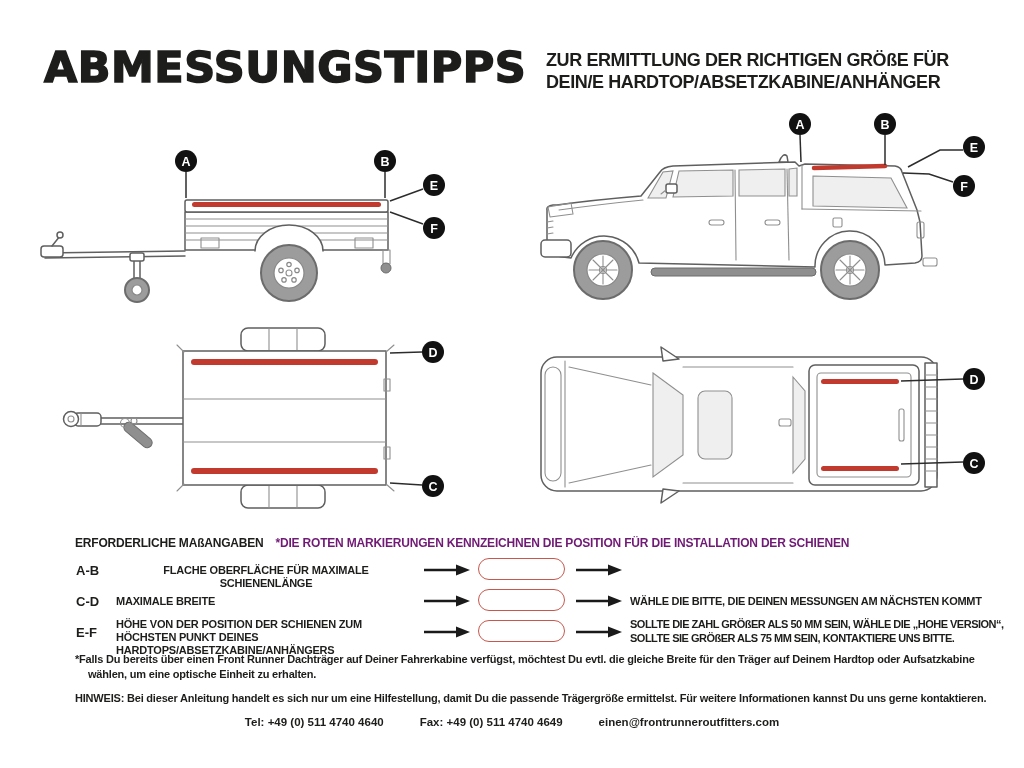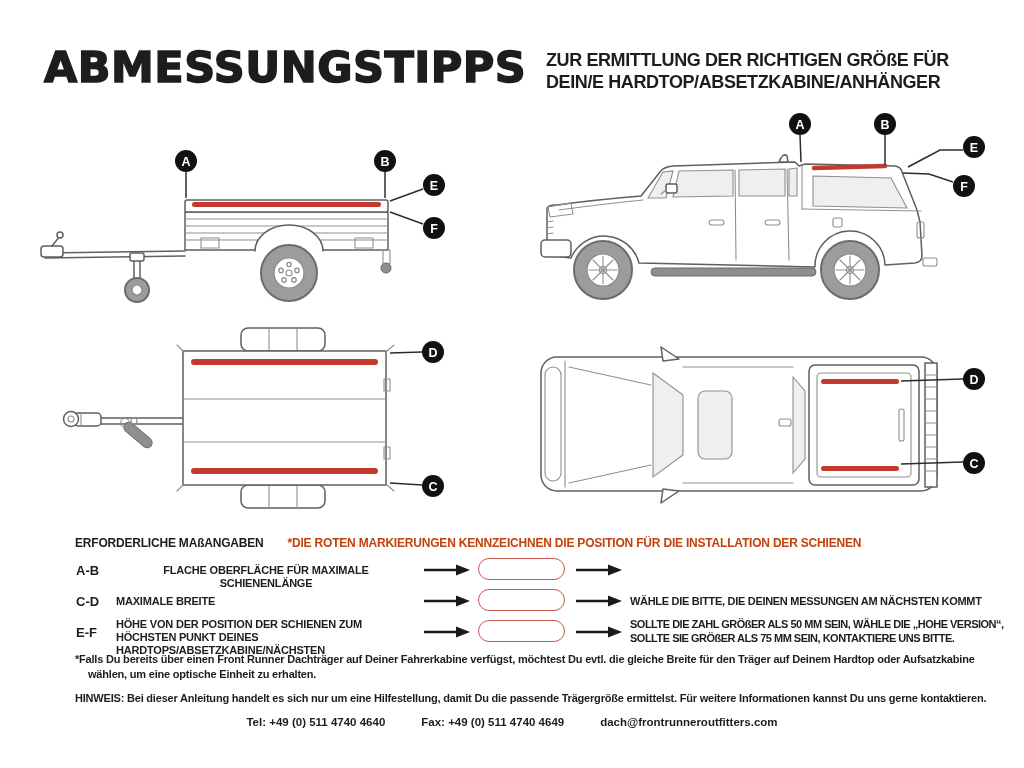--- a/index.html
+++ b/index.html
@@ -7,21 +7,21 @@
             font-family:"Liberation Sans",sans-serif; color:#1d1d1b; overflow:hidden; }
   .abs { position:absolute; }
 
   .title { position:absolute; left:44px; top:42px; margin:0;
            font-family:"DejaVu Sans",sans-serif; font-size:43px; font-weight:700;
            letter-spacing:0.5px; -webkit-text-stroke:1.5px #1d1d1b; }
   .subtitle { position:absolute; left:546px; top:50px; font-size:18px; line-height:21.5px;
               font-weight:700; letter-spacing:-0.4px; }
 
   .m-head { position:absolute; left:75px; top:536px; font-size:12px; font-weight:700; letter-spacing:-0.2px; }
-  .m-head .red-note { color:#c2410c; margin-left:24px; }
+  .m-head .red-note { color:#701a75; margin-left:12px; }
 
   .code   { position:absolute; font-size:13px; font-weight:700; }
   .desc   { position:absolute; font-size:11px; font-weight:700; line-height:13px; letter-spacing:-0.2px; }
   .result { position:absolute; font-size:11px; font-weight:700; line-height:13.5px; letter-spacing:-0.3px; }
   .pill   { position:absolute; width:85px; height:20px; border:1.5px solid #c8584d;
             border-radius:12px; background:#fff; }
   .arr    { position:absolute; }
 
   .note { position:absolute; left:75px; font-size:11px; font-weight:700; line-height:15px; letter-spacing:-0.2px; }
   .footnote { top:652px; width:912px; padding-left:13px; text-indent:-13px; }
@@ -289,34 +289,34 @@
       <polygon points="32,0.5 46,6 32,11.5" fill="#1a1a1a"></polygon>
   </svg>
   <div class="pill" style="left:478px;top:589px;"></div>
   <svg class="arr" style="left:576px;top:595px;" width="46" height="12" viewBox="0 0 46 12">
     <line x1="0" y1="6" x2="33" y2="6" stroke="#1a1a1a" stroke-width="2.6"></line>
       <polygon points="32,0.5 46,6 32,11.5" fill="#1a1a1a"></polygon>
   </svg>
   <div class="result" style="left:630px;top:595px;width:380px;">WÄHLE DIE BITTE, DIE DEINEN MESSUNGEN AM NÄCHSTEN KOMMT</div>
 
   <div class="code" style="left:76px;top:625px;">E-F</div>
-  <div class="desc" style="left:116px;top:618px;width:305px;">HÖHE VON DER POSITION DER SCHIENEN ZUM HÖCHSTEN PUNKT DEINES HARDTOPS/ABSETZKABINE/NÄCHSTEN</div>
+  <div class="desc" style="left:116px;top:618px;width:305px;">HÖHE VON DER POSITION DER SCHIENEN ZUM HÖCHSTEN PUNKT DEINES HARDTOPS/ABSETZKABINE/ANHÄNGERS</div>
   <svg class="arr" style="left:424px;top:626px;" width="46" height="12" viewBox="0 0 46 12">
     <line x1="0" y1="6" x2="33" y2="6" stroke="#1a1a1a" stroke-width="2.6"></line>
       <polygon points="32,0.5 46,6 32,11.5" fill="#1a1a1a"></polygon>
   </svg>
   <div class="pill" style="left:478px;top:620px;"></div>
   <svg class="arr" style="left:576px;top:626px;" width="46" height="12" viewBox="0 0 46 12">
     <line x1="0" y1="6" x2="33" y2="6" stroke="#1a1a1a" stroke-width="2.6"></line>
       <polygon points="32,0.5 46,6 32,11.5" fill="#1a1a1a"></polygon>
   </svg>
   <div class="result" style="left:630px;top:618px;width:388px;letter-spacing:-0.5px;">SOLLTE DIE ZAHL GRÖßER ALS 50 MM SEIN, WÄHLE DIE „HOHE VERSION“, SOLLTE SIE GRÖßER ALS 75 MM SEIN, KONTAKTIERE UNS BITTE.</div>
 
   <div class="note hinweis">HINWEIS: Bei dieser Anleitung handelt es sich nur um eine Hilfestellung, damit Du die passende Trägergröße ermittelst. Für weitere Informationen kannst Du uns gerne kontaktieren.</div>
   <div class="note footnote">*Falls Du bereits über einen Front Runner Dachträger auf Deiner Fahrerkabine verfügst, möchtest Du evtl. die gleiche Breite für den Träger auf Deinem Hardtop oder Aufsatzkabine wählen, um eine optische Einheit zu erhalten.</div>
 
   <div class="contact">
     <span>Tel: +49 (0) 511 4740 4640</span>
     <span>Fax: +49 (0) 511 4740 4649</span>
-    <span>dach@frontrunneroutfitters.com</span>
+    <span>einen@frontrunneroutfitters.com</span>
   </div>
 
 </div>
 
 </body></html>

